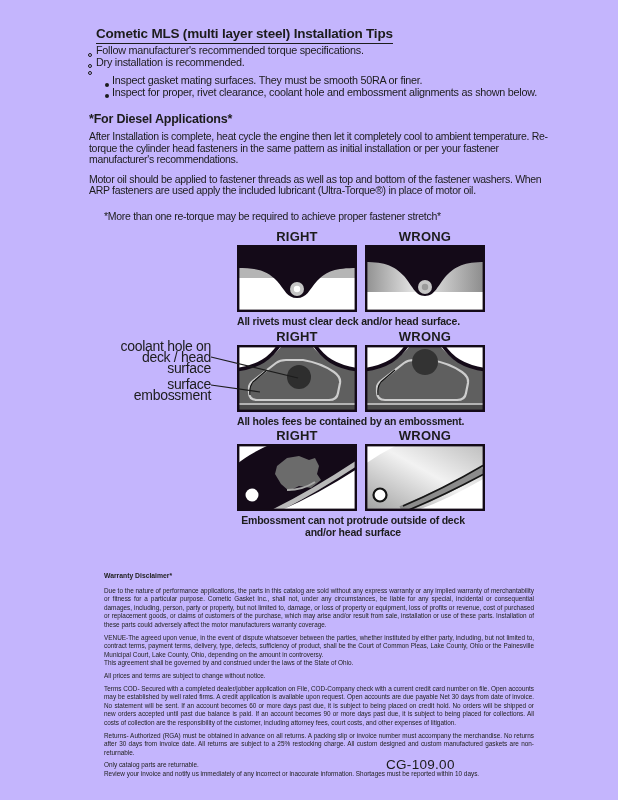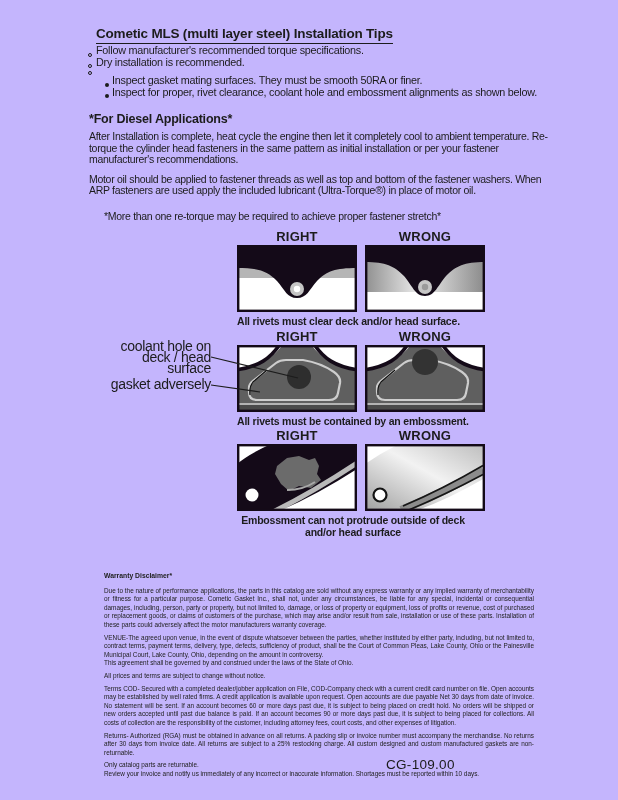--- a/index.html
+++ b/index.html
@@ -155,28 +155,28 @@
         <path class="f-stroke" stroke-width="3.6" d="M-2,25 C22,22 34,13 43,-1"></path>
         <path class="f-stroke" stroke-width="3.6" d="M122,25 C98,22 86,13 77,-1"></path>
         <path class="f-emboss" d="M12,47 L12,43 Q12,39 16,36 L39,18 Q43,15 49,15 L66,15 Q84,18 97,27 Q104,32 103,38 L101,48 Q100,55 92,55 L20,55 Q12,55 12,47 Z"></path>
         <path d="M13,50 Q12,42 16,37 L30,25" stroke="#101010" stroke-width="1.2" fill="none"></path>
         <circle cx="60" cy="17" r="13" fill="#333333"></circle>
         <path d="M0,59 H120" stroke="#cfcfcf" stroke-width="1.5"></path>
         <rect x="0" y="60" width="120" height="7" fill="#4a4a4a"></rect>
         <rect x="1.2" y="1.2" width="117.6" height="64.6" class="f-border"></rect>
       </svg>
     </div>
-    <div class="fig-caption">All rivets must be contained by an embossment.</div>
+    <div class="fig-caption">All holes fees be contained by an embossment.</div>
   </div>
 
   <div class="ann ann1">
     <span>coolant hole on</span><br>
     <span>deck / head surface</span>
   </div>
-  <div class="ann ann2">gasket adversely</div>
+  <div class="ann ann2">surface embossment</div>
   <svg class="leaders" viewBox="0 0 92 44">
     <line x1="1" y1="5" x2="88" y2="26" stroke="#1c1c1c" stroke-width="1.2"></line>
     <line x1="1" y1="33" x2="50" y2="40" stroke="#1c1c1c" stroke-width="1.2"></line>
   </svg>
 
   <div class="figgroup fg3">
     <div class="fig-labels">
       <div class="fig-label">RIGHT</div>
       <div class="fig-label">WRONG</div>
     </div>

